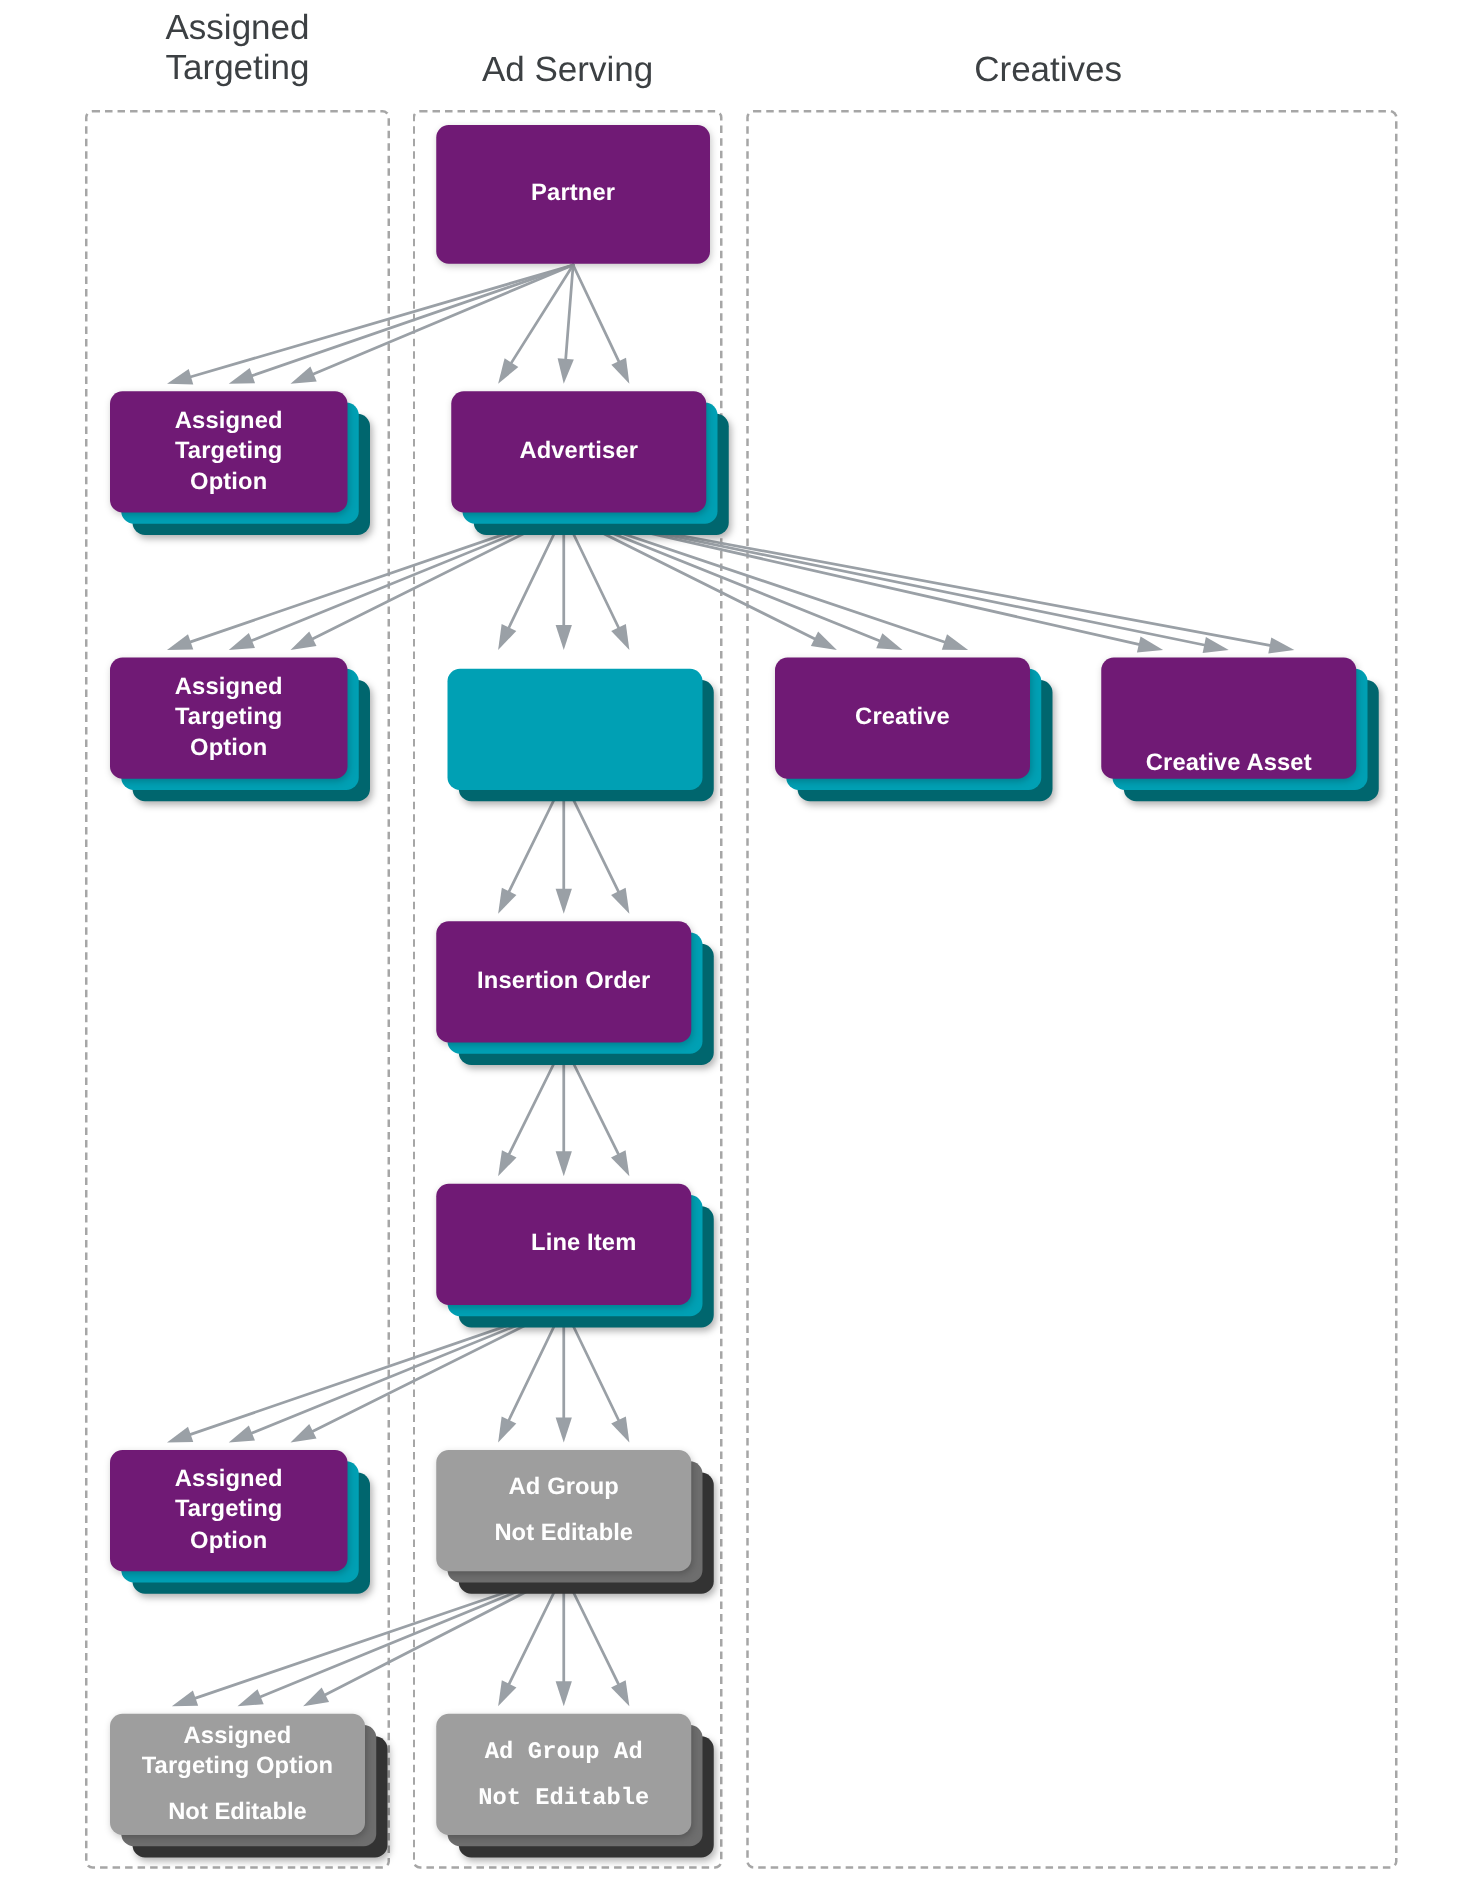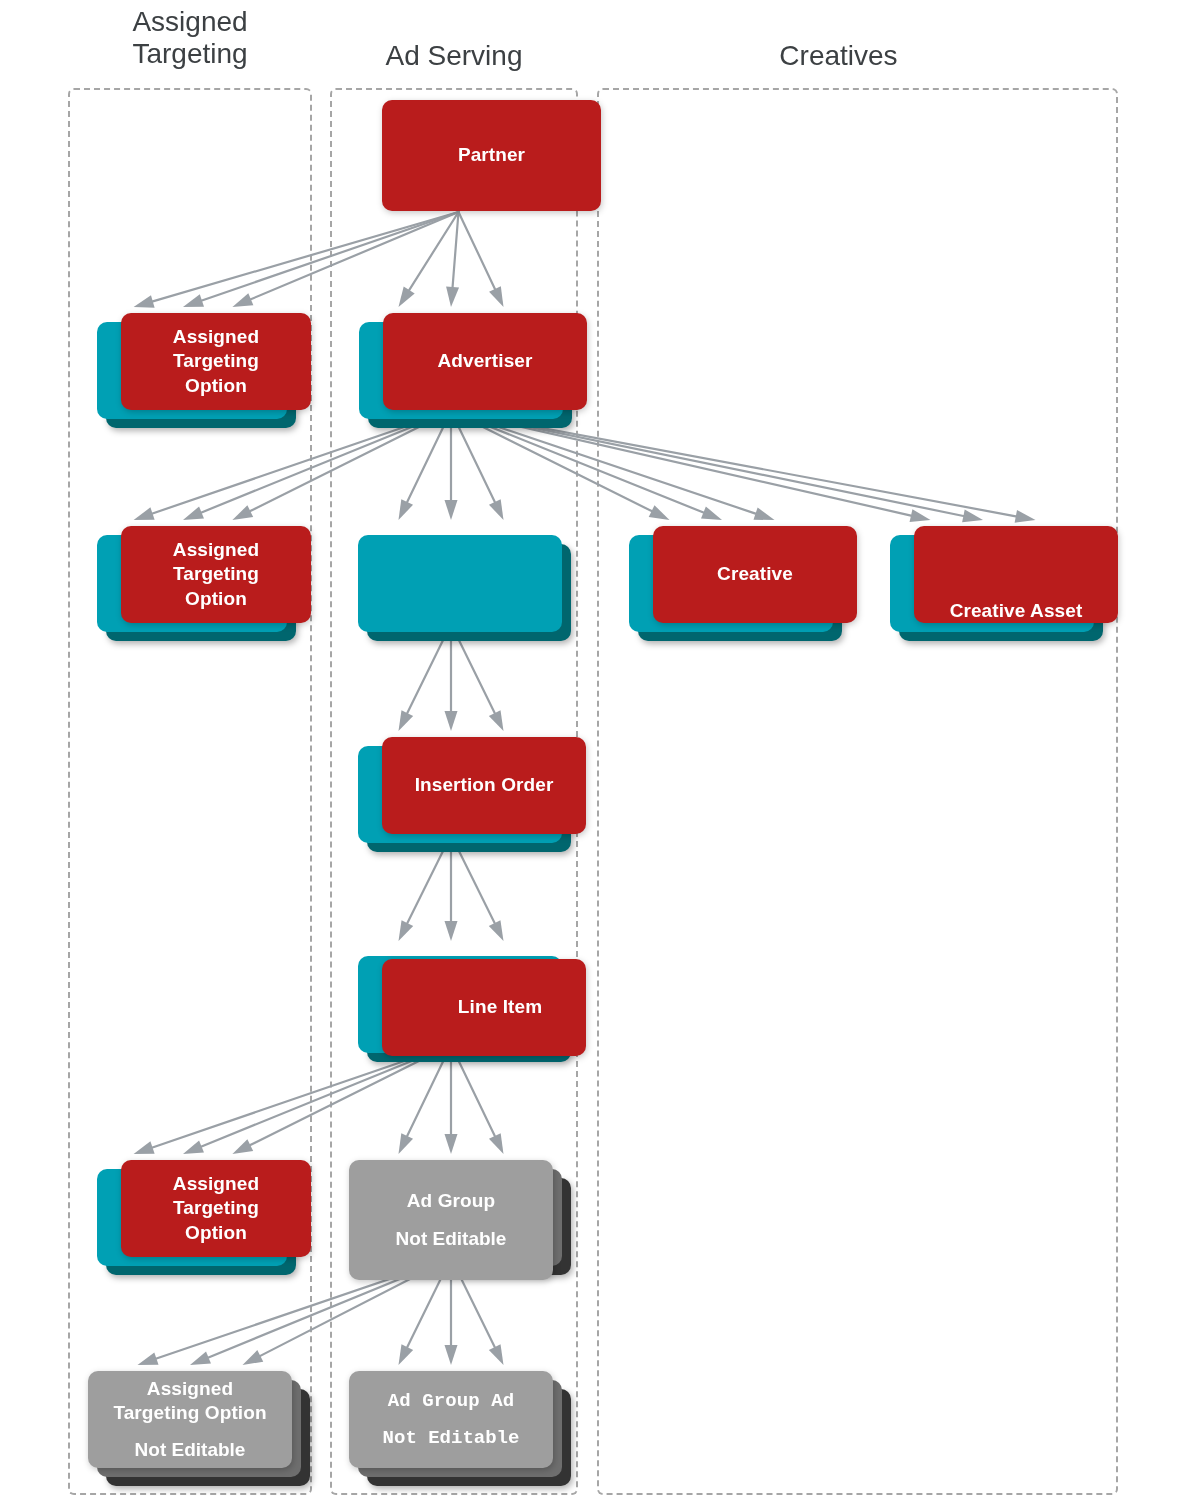--- a/index.html
+++ b/index.html
@@ -77,21 +77,21 @@
   }
   .card-sub {
     color: #ffffff;
     font-weight: bold;
     font-size: 19px;
     line-height: 1.2;
     text-align: right;
     margin-top: 14px;
   }
   
-  .cy-front { background: #b91c1c; margin-left: 33px; }
+  .cy-front { background: #701a75; }
   .cy-mid   { background: #00a0b4; }
   .cy-back  { background: #00666e; }
   
   .gy-front { background: #9e9e9e; }
   .gy-mid   { background: #6e6e6e; }
   .gy-back  { background: #333333; }
 </style>
 </head>
 <body>
 
@@ -217,21 +217,21 @@
       </div>
       <div class="node" style="left: 88px; top: 313px; width: 210px; height: 117px;">
         <div class="card back2 cy-back" style="left: 18px; top: 18px; width: 190px; height: 97px;"></div>
         <div class="card cy-mid" style="left: 9px; top: 9px; width: 190px; height: 97px;"></div>
         <div class="card front cy-front" style="left: 0px; top: 0px; width: 190px; height: 97px;">
           <div class="card-title">Assigned
 Targeting
 Option</div>
         </div>
       </div>
-      <div class="node" style="left: 350px; top: 313px; width: 224px; height: 117px; border-radius: 10px;">
+      <div class="node" style="left: 361px; top: 313px; width: 224px; height: 117px; border-radius: 10px;">
         <div class="card back2 cy-back" style="left: 18px; top: 18px; width: 204px; height: 97px;"></div>
         <div class="card cy-mid" style="left: 9px; top: 9px; width: 204px; height: 97px;"></div>
         <div class="card front cy-front" style="left: 0px; top: 0px; width: 204px; height: 97px;">
           <div class="card-title">Advertiser</div>
         </div>
       </div>
       <div class="node" style="left: 88px; top: 526px; width: 210px; height: 117px;">
         <div class="card back2 cy-back" style="left: 18px; top: 18px; width: 190px; height: 97px;"></div>
         <div class="card cy-mid" style="left: 9px; top: 9px; width: 190px; height: 97px;"></div>
         <div class="card front cy-front" style="left: 0px; top: 0px; width: 190px; height: 97px;">
@@ -261,37 +261,37 @@
       <div class="node" style="left: 349px; top: 737px; width: 224px; height: 117px;">
         <div class="card back2 cy-back" style="left: 18px; top: 18px; width: 204px; height: 97px;"></div>
         <div class="card cy-mid" style="left: 9px; top: 9px; width: 204px; height: 97px;"></div>
         <div class="card front cy-front" style="left: 0px; top: 0px; width: 204px; height: 97px;">
           <div class="card-title">Insertion Order</div>
         </div>
       </div>
       <div class="node" style="left: 349px; top: 947px; width: 224px; height: 117px;">
         <div class="card back2 cy-back" style="left: 18px; top: 18px; width: 204px; height: 97px;"></div>
         <div class="card cy-mid" style="left: 9px; top: 9px; width: 204px; height: 97px;"></div>
-        <div class="card front cy-front" style="left: 0px; top: 12px; width: 204px; height: 97px; padding-left: 32px;">
+        <div class="card front cy-front" style="left: 0px; top: 0px; width: 204px; height: 97px; padding-left: 32px;">
           <div class="card-title">Line Item</div>
         </div>
       </div>
       <div class="node" style="left: 88px; top: 1160px; width: 210px; height: 117px;">
         <div class="card back2 cy-back" style="left: 18px; top: 18px; width: 190px; height: 97px;"></div>
         <div class="card cy-mid" style="left: 9px; top: 9px; width: 190px; height: 97px;"></div>
         <div class="card front cy-front" style="left: 0px; top: 0px; width: 190px; height: 97px;">
           <div class="card-title">Assigned
 Targeting
 Option</div>
         </div>
       </div>
       <div class="node" style="left: 349px; top: 1160px; width: 224px; height: 117px;">
         <div class="card back2 gy-back" style="left: 18px; top: 18px; width: 204px; height: 97px;"></div>
         <div class="card gy-mid" style="left: 9px; top: 9px; width: 204px; height: 97px;"></div>
-        <div class="card front gy-front" style="left: 0px; top: 0px; width: 204px; height: 120px;">
+        <div class="card front gy-front" style="left: 0px; top: 0px; width: 204px; height: 97px;">
           <div class="card-title">Ad Group</div>
           <div class="card-sub">Not Editable</div>
         </div>
       </div>
       <div class="node" style="left: 88px; top: 1371px; width: 224px; height: 117px;">
         <div class="card back2 gy-back" style="left: 18px; top: 18px; width: 204px; height: 97px;"></div>
         <div class="card gy-mid" style="left: 9px; top: 9px; width: 204px; height: 97px;"></div>
         <div class="card front gy-front" style="left: 0px; top: 0px; width: 204px; height: 97px;">
           <div class="card-title">Assigned
 Targeting Option</div>

